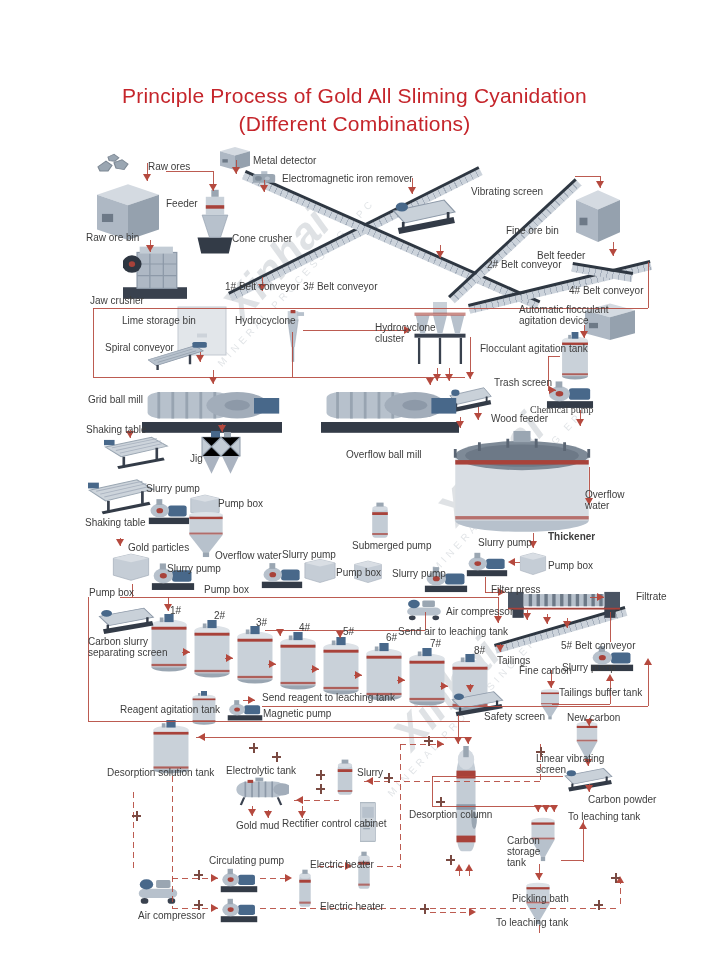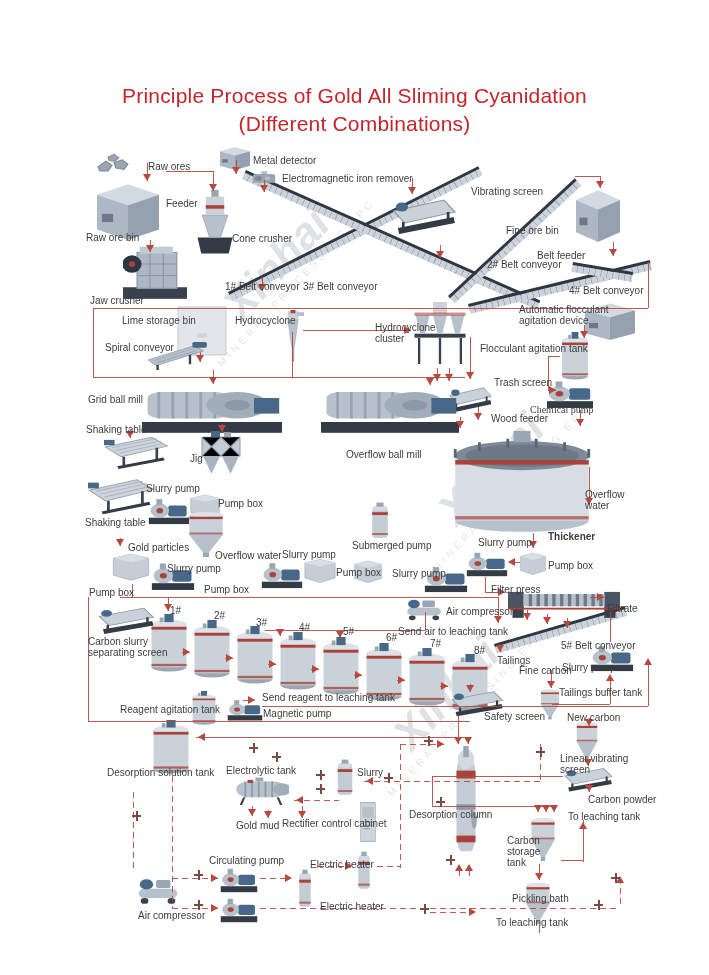--- a/index.html
+++ b/index.html
@@ -751,21 +751,21 @@
 water</div>
     <div class="lbl" style="left: 548px; top: 531px; font-weight: bold;">Thickener</div>
     <div class="lbl" style="left: 478px; top: 537px;">Slurry pump</div>
     <div class="lbl" style="left: 548px; top: 560px;">Pump box</div>
     <div class="lbl" style="left: 167px; top: 563px;">Slurry pump</div>
     <div class="lbl" style="left: 89px; top: 587px;">Pump box</div>
     <div class="lbl" style="left: 204px; top: 584px;">Pump box</div>
     <div class="lbl" style="left: 392px; top: 568px;">Slurry pump</div>
     <div class="lbl" style="left: 336px; top: 567px;">Pump box</div>
     <div class="lbl" style="left: 491px; top: 584px;">Filter press</div>
-    <div class="lbl" style="left: 607px; top: 591px; margin-top: 12px;">Filtrate</div>
+    <div class="lbl" style="left: 636px; top: 591px;">Filtrate</div>
     <div class="lbl" style="left: 446px; top: 606px;">Air compressor</div>
     <div class="lbl" style="left: 398px; top: 626px;">Send air to leaching tank</div>
     <div class="lbl" style="left: 88px; top: 636px;">Carbon slurry
 separating screen</div>
     <div class="lbl" style="left: 170px; top: 605px;">1#</div>
     <div class="lbl" style="left: 214px; top: 610px;">2#</div>
     <div class="lbl" style="left: 256px; top: 617px;">3#</div>
     <div class="lbl" style="left: 299px; top: 622px;">4#</div>
     <div class="lbl" style="left: 343px; top: 626px;">5#</div>
     <div class="lbl" style="left: 386px; top: 632px;">6#</div>
@@ -774,21 +774,21 @@
     <div class="lbl" style="left: 497px; top: 655px;">Tailings</div>
     <div class="lbl" style="left: 519px; top: 665px;">Fine carbon</div>
     <div class="lbl" style="left: 561px; top: 640px;">5# Belt conveyor</div>
     <div class="lbl" style="left: 562px; top: 662px;">Slurry pump</div>
     <div class="lbl" style="left: 559px; top: 687px;">Tailings buffer tank</div>
     <div class="lbl" style="left: 262px; top: 692px;">Send reagent to leaching tank</div>
     <div class="lbl" style="left: 120px; top: 704px;">Reagent agitation tank</div>
     <div class="lbl" style="left: 263px; top: 708px;">Magnetic pump</div>
     <div class="lbl" style="left: 484px; top: 711px;">Safety screen</div>
     <div class="lbl" style="left: 567px; top: 712px;">New carbon</div>
-    <div class="lbl" style="left: 536px; top: 753px; margin-left: 24px;">Linear vibrating
+    <div class="lbl" style="left: 536px; top: 753px;">Linear vibrating
 screen</div>
     <div class="lbl" style="left: 588px; top: 794px;">Carbon powder</div>
     <div class="lbl" style="left: 107px; top: 767px;">Desorption solution tank</div>
     <div class="lbl" style="left: 226px; top: 765px;">Electrolytic tank</div>
     <div class="lbl" style="left: 357px; top: 767px;">Slurry</div>
     <div class="lbl" style="left: 236px; top: 820px;">Gold mud</div>
     <div class="lbl" style="left: 282px; top: 818px;">Rectifier control cabinet</div>
     <div class="lbl" style="left: 409px; top: 809px;">Desorption column</div>
     <div class="lbl" style="left: 568px; top: 811px;">To leaching tank</div>
     <div class="lbl" style="left: 507px; top: 835px;">Carbon

